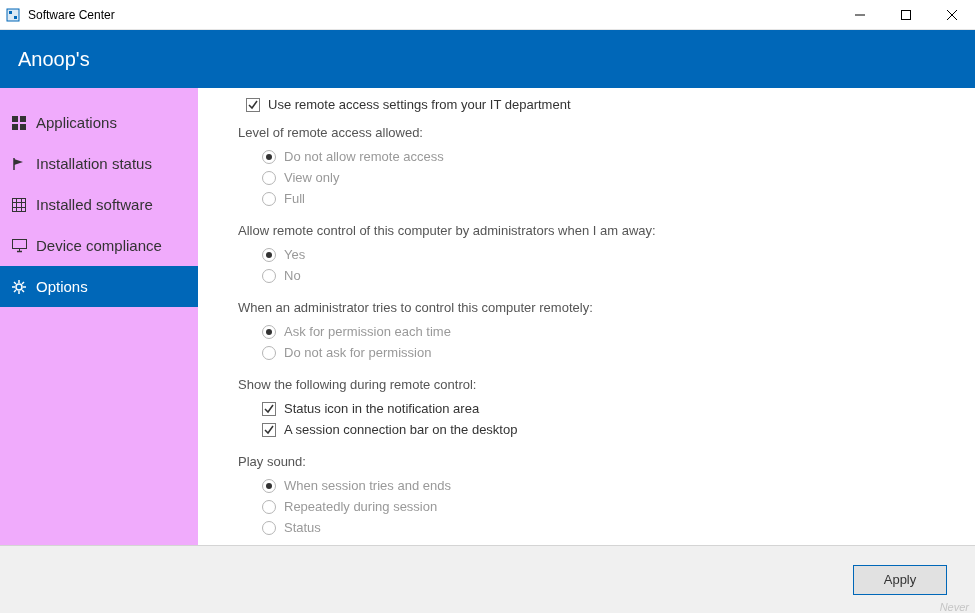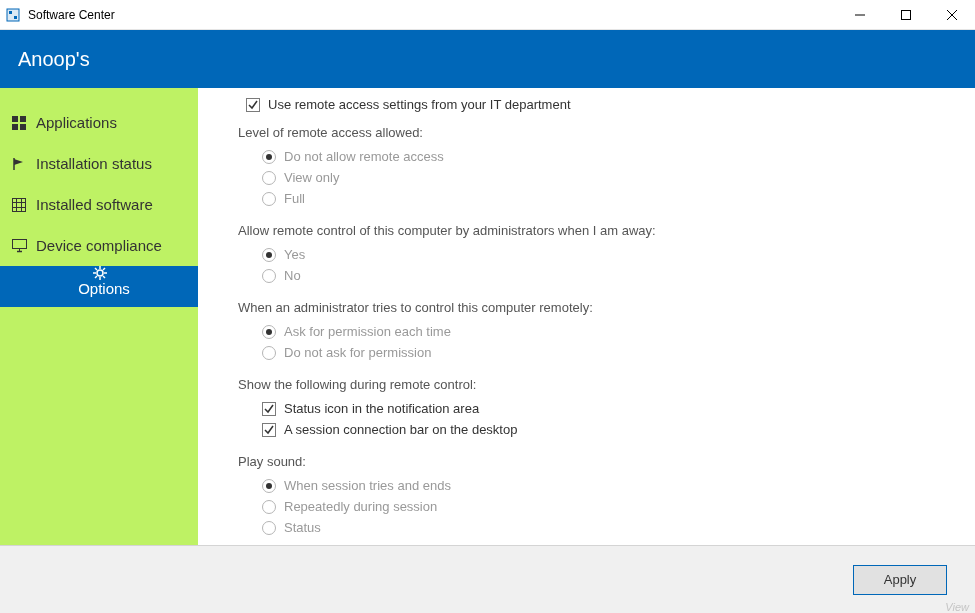--- a/index.html
+++ b/index.html
@@ -52,21 +52,21 @@
       font-weight: 300;
     }
     .body-wrap {
       flex: 1;
       display: flex;
       overflow: hidden;
       position: relative;
     }
     .sidebar {
       width: 198px;
-      background: #bef264;
+      background: #f0abfc;
       display: flex;
       flex-direction: column;
       padding-top: 14px;
     }
     .nav-item {
       height: 41px;
       display: flex;
       align-items: center;
       padding-left: 10px;
       font-size: 15px;
@@ -75,21 +75,20 @@
     }
     .nav-item .icon {
       width: 18px;
       margin-right: 8px;
       display: inline-flex;
       justify-content: center;
     }
     .nav-item.active {
       background: #0067b8;
       color: #ffffff;
-      flex-direction: column;
     }
     .content {
       flex: 1;
       background: #ffffff;
       overflow-y: auto;
       padding: 6px 40px 20px 56px;
       position: relative;
     }
     .section { margin-bottom: 14px; }
     .section-label {
@@ -336,14 +335,14 @@
           <span class="rb"></span>
           <span>Status</span>
         </div>
     </div>
 
   </div>
 </div>
 
 <div class="footer">
   <button class="apply-btn">Apply</button>
-  <span class="watermark">View</span>
+  <span class="watermark">Never</span>
 </div>
 
 </body></html>

